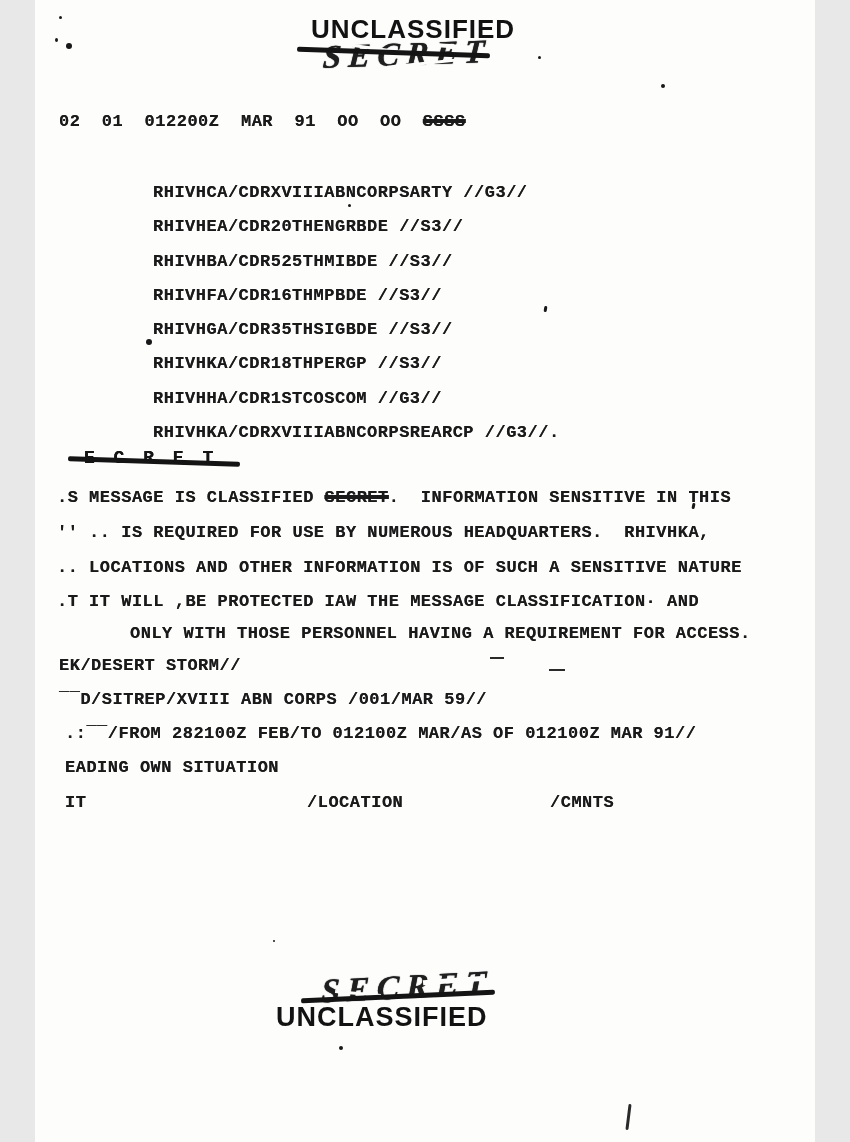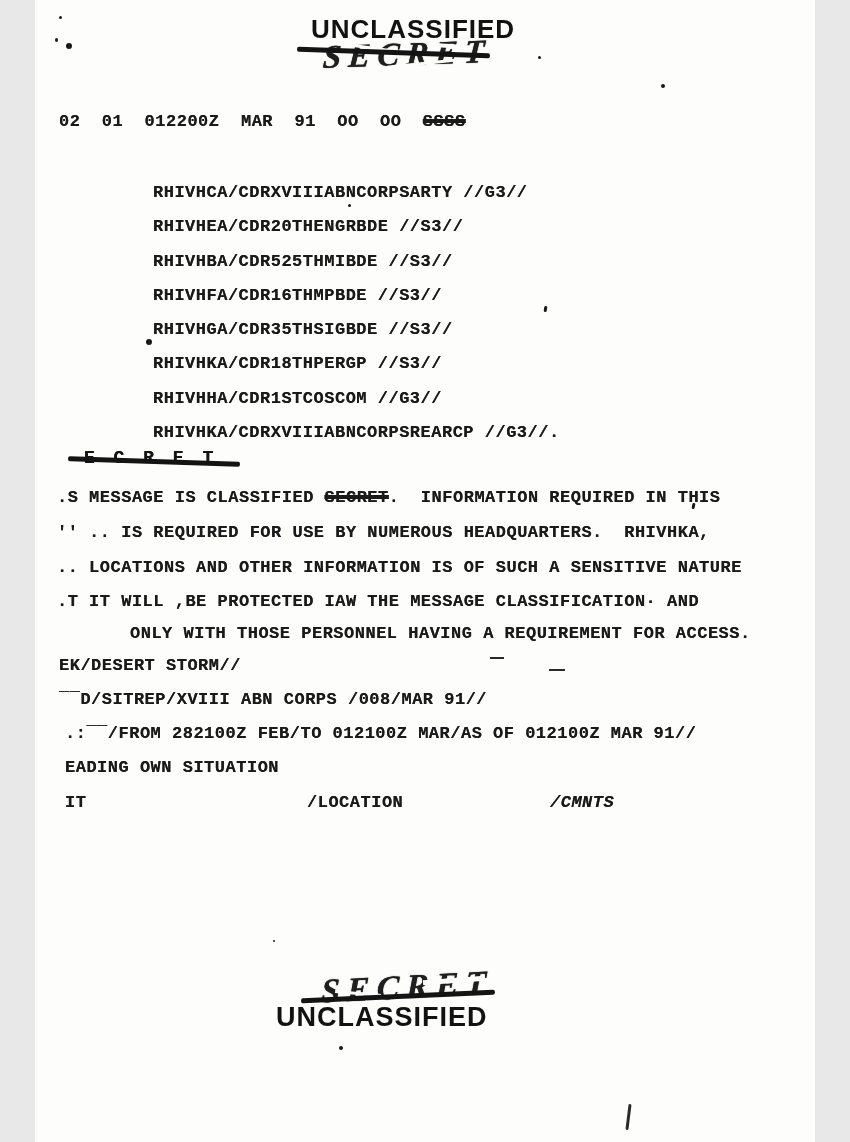--- a/index.html
+++ b/index.html
@@ -61,35 +61,35 @@
     <div class="tw">RHIVHFA/CDR16THMPBDE //S3//</div>
     <div class="tw">RHIVHGA/CDR35THSIGBDE //S3//</div>
     <div class="tw">RHIVHKA/CDR18THPERGP //S3//</div>
     <div class="tw">RHIVHHA/CDR1STCOSCOM //G3//</div>
     <div class="tw">RHIVHKA/CDRXVIIIABNCORPSREARCP //G3//.</div>
   </div>
 
   <div class="ecret">E C R E T</div>
   <div class="strikebar" style="left:33px;top:459px;width:172px;height:5px;transform:rotate(1.8deg);"></div>
 
-  <div class="tw" style="left:22px;top:488px;"><span>.S MESSAGE IS CLASSIFIED </span><span class="struck">SECRET</span><span>.  INFORMATION REQUIRED IN THIS</span></div>
+  <div class="tw" style="left:22px;top:488px;"><span>.S MESSAGE IS CLASSIFIED </span><span class="struck">SECRET</span><span>.  INFORMATION SENSITIVE IN THIS</span></div>
   <div class="tw" style="left:22px;top:523px;">'' .. IS REQUIRED FOR USE BY NUMEROUS HEADQUARTERS.  RHIVHKA,</div>
   <div class="tw" style="left:22px;top:592px;">.T IT WILL ,BE PROTECTED IAW THE MESSAGE CLASSIFICATION· AND</div>
   <div class="tw" style="left:22px;top:558px;">.. LOCATIONS AND OTHER INFORMATION IS OF SUCH A SENSITIVE NATURE</div>
   <div class="tw" style="left:95px;top:624px;">ONLY WITH THOSE PERSONNEL HAVING A REQUIREMENT FOR ACCESS.</div>
 
   <div class="tw" style="left:24px;top:656px;">EK/DESERT STORM//</div>
-  <div class="tw" style="left:24px;top:690px;">¯¯D/SITREP/XVIII ABN CORPS /008/MAR 91//</div>
+  <div class="tw" style="left:24px;top:690px;">¯¯D/SITREP/XVIII ABN CORPS /001/MAR 59//</div>
   <div class="tw" style="left:30px;top:724px;">.:¯¯/FROM 282100Z FEB/TO 012100Z MAR/AS OF 012100Z MAR 91//</div>
   <div class="tw" style="left:30px;top:758px;">EADING OWN SITUATION</div>
 
   <div>
     <div class="tw" style="left:30px;top:793px;">IT</div>
     <div class="tw" style="left:272px;top:793px;">/LOCATION</div>
-    <div class="tw" style="left:515px;top:793px;font-style:italic;">/CMNTS</div>
+    <div class="tw" style="left:515px;top:793px;">/CMNTS</div>
   </div>
 
   <div class="stamp-secret" style="left:286px;top:968px;font-size:34px;transform:rotate(-3deg) skewX(-4deg);">SECRET</div>
   <div class="streak" style="left:388px;top:978px;width:62px;height:5px;transform:rotate(-4deg);"></div>
   <div class="streak" style="left:300px;top:992px;width:46px;height:3px;transform:rotate(5deg);"></div>
   <div class="streak" style="left:412px;top:998px;width:52px;height:4px;transform:rotate(3deg);"></div>
   <div class="strikebar" style="left:266px;top:994px;width:194px;height:5px;transform:rotate(-2.6deg);"></div>
   <div class="stamp-unclass" style="left:241px;top:1002px;font-size:27px;">UNCLASSIFIED</div>
 
   <div class="speck" style="left:24px;top:16px;width:3px;height:3px;"></div>

